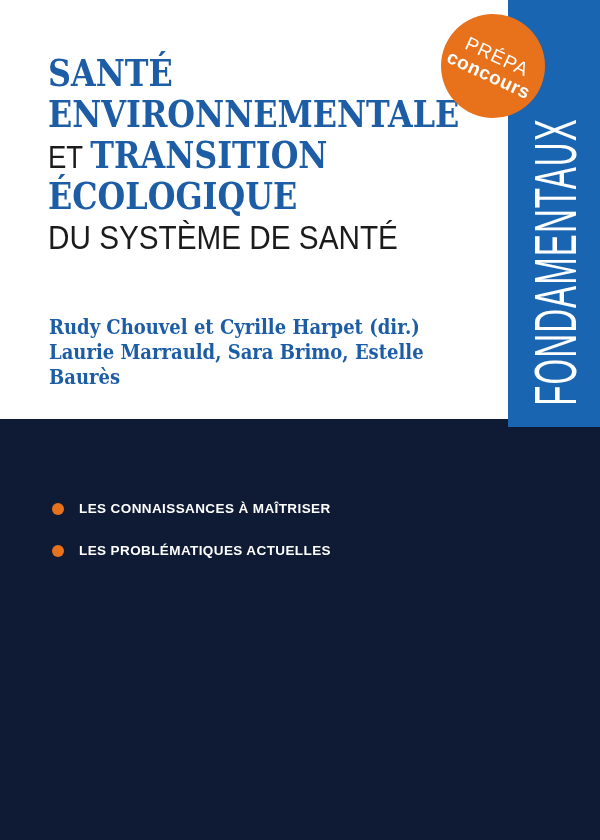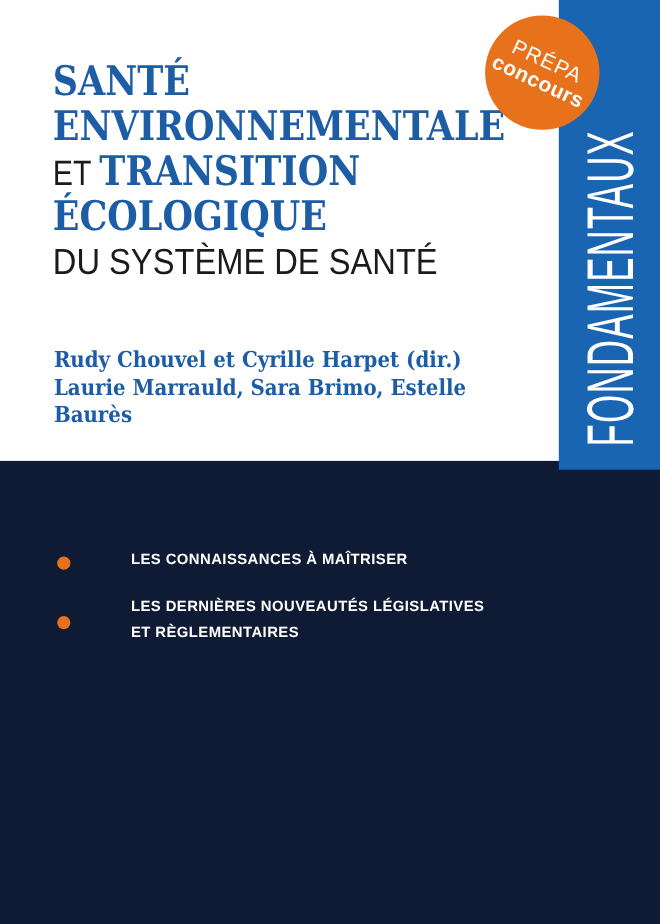--- a/index.html
+++ b/index.html
@@ -114,23 +114,22 @@
     z-index: 1;
   }
   .features {
     position: absolute;
     left: 52px; top: 78px;
     margin: 0; padding: 0;
     list-style: none;
   }
   .feature-item {
     display: flex;
-    align-items: center;
+    align-items: flex-start;
     margin-bottom: 18px;
-    gap: 40px;
   }
   .bullet-dot {
     flex: 0 0 auto;
     width: 12px; height: 12px;
     margin: 6px 15px 0 0;
     border-radius: 50%;
     background: #e8721c;
   }
   .feature-text {
     color: #ffffff;
@@ -173,22 +172,19 @@
   </div>
 
   <div class="info-panel">
     <ul class="features">
       <li class="feature-item">
         <span class="bullet-dot"></span>
         <span class="feature-text">LES CONNAISSANCES À MAÎTRISER</span>
       </li>
       <li class="feature-item">
         <span class="bullet-dot"></span>
-        <span class="feature-text">
-          <span>LES DERNIÈRES NOUVEAUTÉS LÉGISLATIVES</span><br>
-          <span>ET RÈGLEMENTAIRES</span>
-        </span>
+        <span class="feature-text">LES PROBLÉMATIQUES ACTUELLES</span>
       </li>
     </ul>
 
   </div>
 
 </div>
 
 </body></html>

